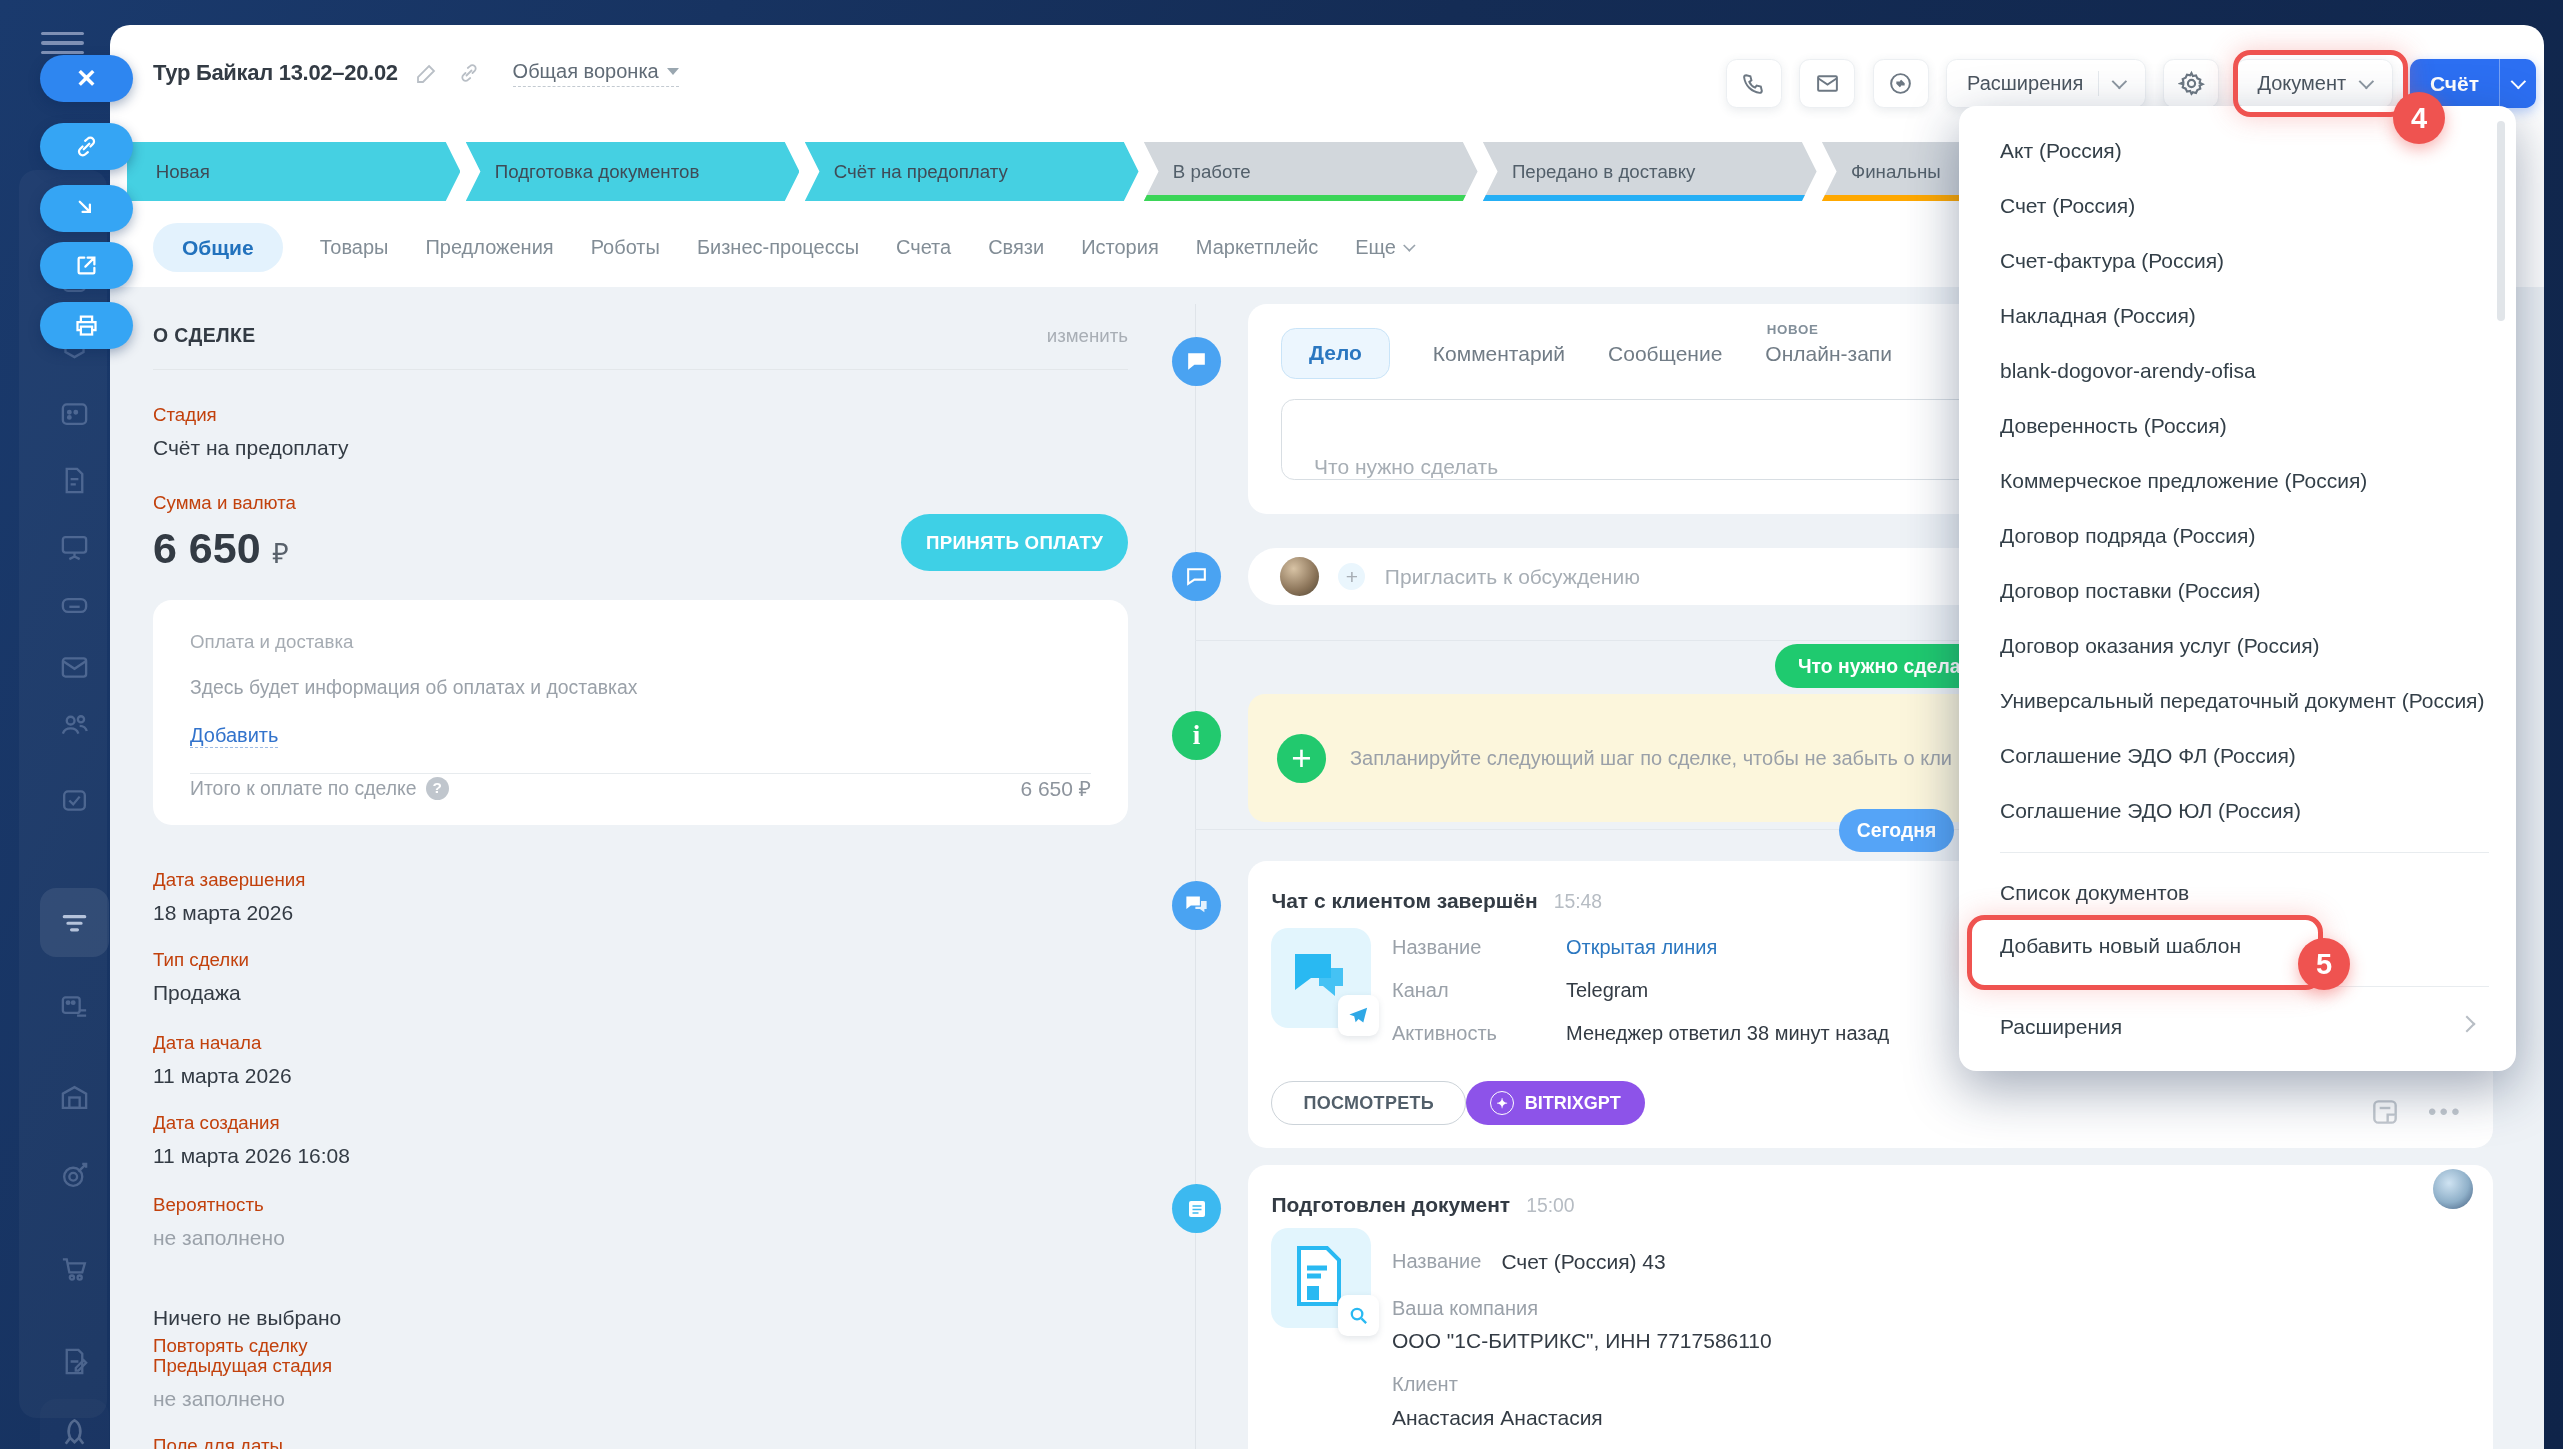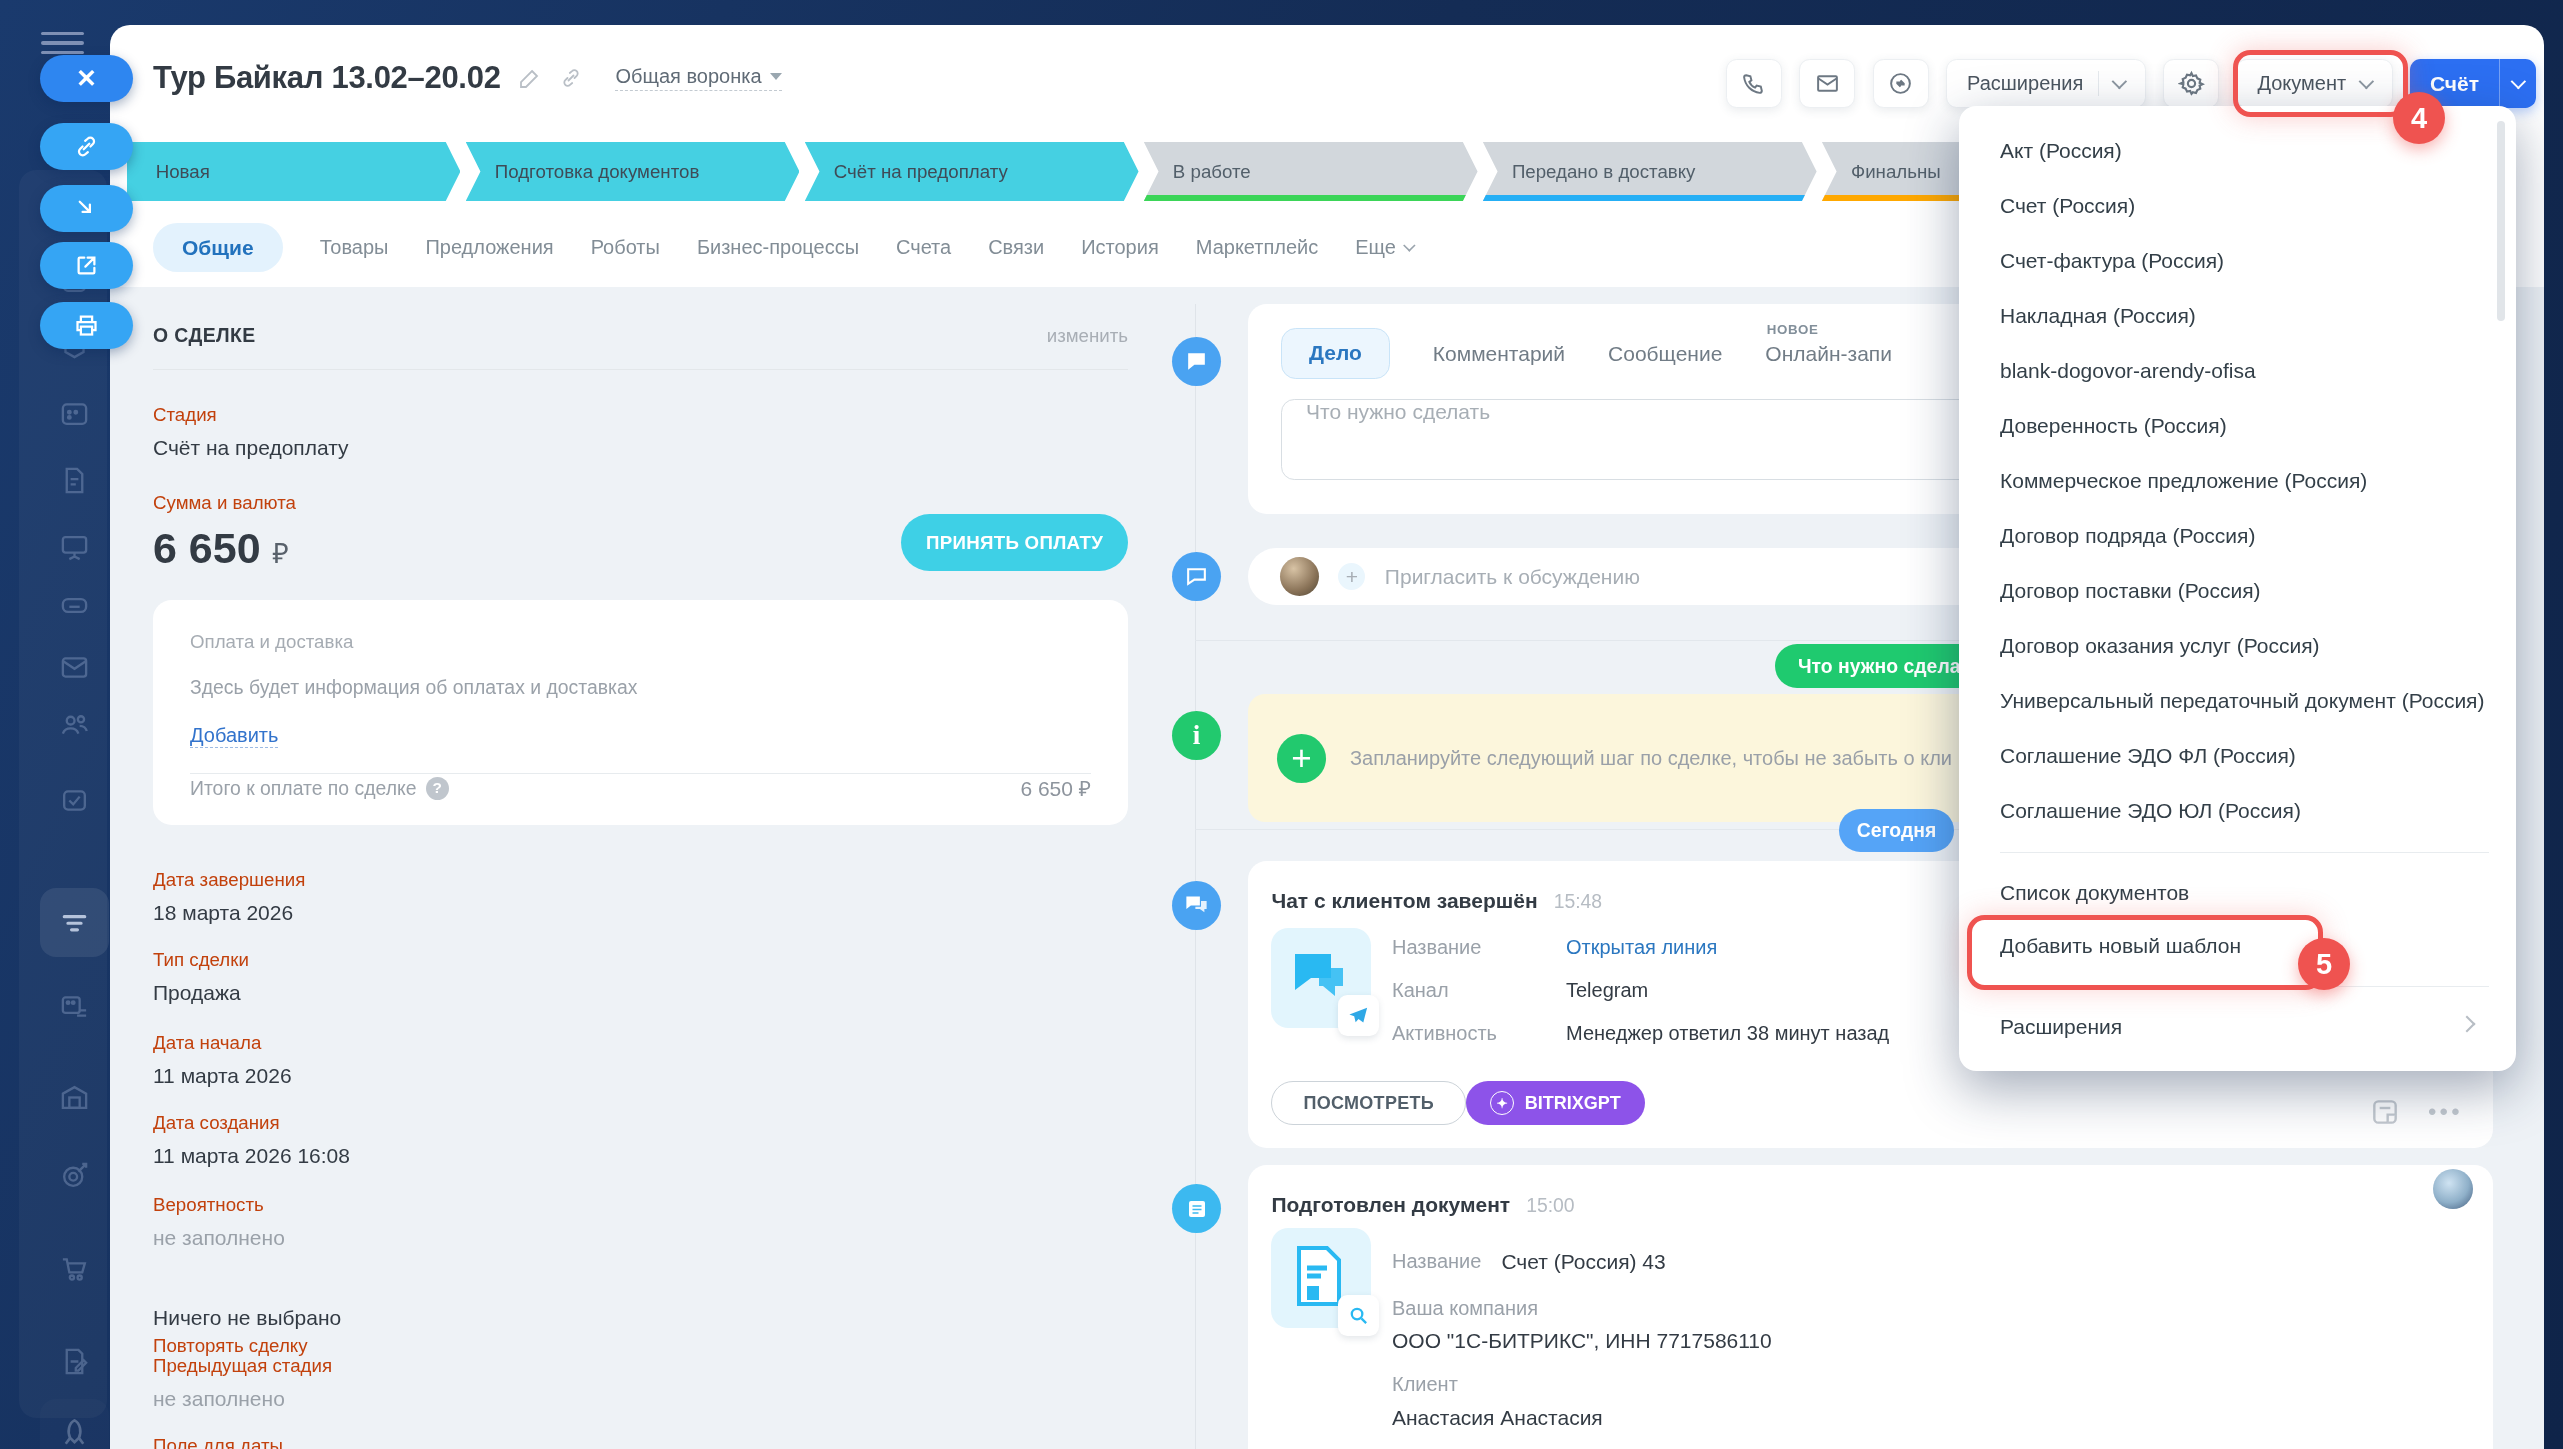--- a/index.html
+++ b/index.html
@@ -14,21 +14,21 @@
 .rail-ic{position:absolute;left:52px;width:45px;height:45px;display:flex;align-items:center;justify-content:center;opacity:.33;color:#a9bcdf}
 .rail-tile{position:absolute;left:40px;width:69px;height:69px;border-radius:16px;background:rgba(255,255,255,.09);display:flex;align-items:center;justify-content:center;color:#c6d2e8;opacity:.9}
 .rail-tile.dim{background:rgba(255,255,255,.05);opacity:.35}
 .pill{position:absolute;left:40px;width:93px;height:47px;border-radius:23.4px;background:#35a5f4;z-index:70;display:flex;align-items:center;justify-content:center;color:#fff;box-shadow:0 4px 12px rgba(10,40,90,.35);cursor:pointer}
 .pill.close{background:#2e86f0;font-size:25px;font-weight:600}
 
 .main{position:absolute;left:110px;top:25px;width:2434px;height:1425px;background:#fff;border-radius:20px 20px 0 0;overflow:hidden}
 .content-bg{position:absolute;left:0;top:262px;right:0;bottom:0;background:#eef2f6}
 
 .titlerow{position:absolute;left:43px;top:35px;display:flex;align-items:center;gap:17.4px}
-.titlerow h1{font-size:31px;font-weight:600;color:#333b44;letter-spacing:-0.3px}
+.titlerow h1{font-size:22px;font-weight:600;color:#333b44;letter-spacing:-0.3px}
 .t-ic{color:#b9bfc6;cursor:pointer}
 .funnel{margin-left:14.7px;font-size:20px;color:#606b76;border-bottom:1.3px dashed #c3cad1;padding-bottom:2.7px;cursor:pointer;display:flex;align-items:center;gap:8px}
 .caret{width:0;height:0;border-left:6px solid transparent;border-right:6px solid transparent;border-top:7.3px solid #9aa7b0}
 .toolbar{position:absolute;right:8px;top:34px;display:flex;align-items:center;gap:17.4px;z-index:40}
 .icbtn{width:56px;height:49px;background:#fff;border:0.7px solid #eceff2;border-radius:10.7px;box-shadow:0 2.7px 9.3px rgba(60,80,100,.10);display:flex;align-items:center;justify-content:center;color:#6d7883;cursor:pointer}
 .wbtn{height:49px;background:#fff;border:0.7px solid #eceff2;border-radius:10.7px;box-shadow:0 2.7px 9.3px rgba(60,80,100,.10);display:flex;align-items:center;gap:14.7px;padding:0 20px;font-size:20px;color:#4b555f;cursor:pointer}
 .wbtn .sep{width:1.3px;height:25px;background:#e6eaee}
 .chev{width:10.7px;height:10.7px;border-right:2px solid #8d97a1;border-bottom:2px solid #8d97a1;transform:rotate(45deg);margin-top:-4px}
 .bluebtn{height:49px;background:#2c6ff2;border-radius:10.7px;display:flex;align-items:center;color:#fff;font-size:21px;font-weight:600;cursor:pointer;box-shadow:0 4px 12px rgba(44,111,242,.35)}
 .bluebtn .lbl{padding:0 20px}
@@ -73,21 +73,21 @@
 .vline{position:absolute;left:1085px;top:279px;bottom:0;width:1.3px;background:#dfe4e9}
 .tlsep{position:absolute;left:1085px;width:1298px;height:1.3px;background:#e2e7ec}
 .tlic{position:absolute;left:1062px;width:49px;height:49px;border-radius:50%;background:#4aa3f2;display:flex;align-items:center;justify-content:center;color:#fff;z-index:3}
 .tlic.green{background:#22c96e;font-size:27px;font-weight:700;font-family:"Liberation Serif",serif}
 .tlic.cyan{background:#3cb9f0}
 .tcard{position:absolute;left:1138px;width:1245px;background:#fff;border-radius:18.7px}
 .ctabs{display:flex;align-items:center;gap:43px;padding:24px 0 0 33px}
 .ctab{font-size:21px;color:#717c86;cursor:pointer;position:relative}
 .ctab.active{height:51px;line-height:48px;padding:0 27px;background:#ecf6fe;border:1.3px solid #c9e4f8;border-radius:14.7px;color:#2b77c0;font-weight:600}
 .newb{position:absolute;top:-20px;left:1.3px;font-size:13.3px;font-weight:700;letter-spacing:0.7px;color:#828f9a}
-.cinput{margin:20px 0 0 33px;width:1128px;height:81px;border:1.3px solid #d8dee3;border-radius:13.3px;display:flex;align-items:flex-start;padding:0 24px}
+.cinput{margin:20px 0 0 33px;width:1128px;height:81px;border:1.3px solid #d8dee3;border-radius:13.3px;display:flex;align-items:flex-end;padding:0 32px}
 .cinput input{border:none;outline:none;font-size:21px;width:100%;color:#333b44;font-family:"Liberation Sans",sans-serif}
 .cinput input::placeholder{color:#a7aeb5}
 .invite{position:absolute;left:1138px;top:523px;width:1245px;height:57px;background:#fff;border-radius:29px;display:flex;align-items:center;padding-left:14.7px;cursor:pointer}
 .avatar{width:39px;height:39px;border-radius:50%;background:radial-gradient(circle at 35% 30%,#d8c3a5,#8a7358 60%,#4e4433)}
 .plusb{width:31px;height:31px;border-radius:50%;background:#eaf6fd;border:2px solid #fff;color:#2fb6ea;font-size:23px;display:flex;align-items:center;justify-content:center;margin-left:-13.3px}
 .invite span{margin-left:17.4px;font-size:21px;color:#a7aeb5}
 .greenpill{position:absolute;left:1665px;top:619px;width:374px;height:44px;border-radius:22px;background:#1fca6f;color:#fff;font-size:19.4px;font-weight:600;line-height:44px;padding:0 23px;white-space:nowrap;overflow:hidden;z-index:5}
 .banner{position:absolute;left:1138px;top:669px;width:1245px;height:128px;background:#fcf6dc;border-radius:17.4px;display:flex;align-items:center;padding:0 29px;gap:24px;overflow:hidden}
 .bplus{width:49px;height:49px;border-radius:50%;background:#22c96e;color:#fff;font-size:35px;font-weight:400;display:flex;align-items:center;justify-content:center;flex:none}
 .banner .bt{font-size:21.4px;font-weight:600;color:#333b44;margin-bottom:10.7px}

